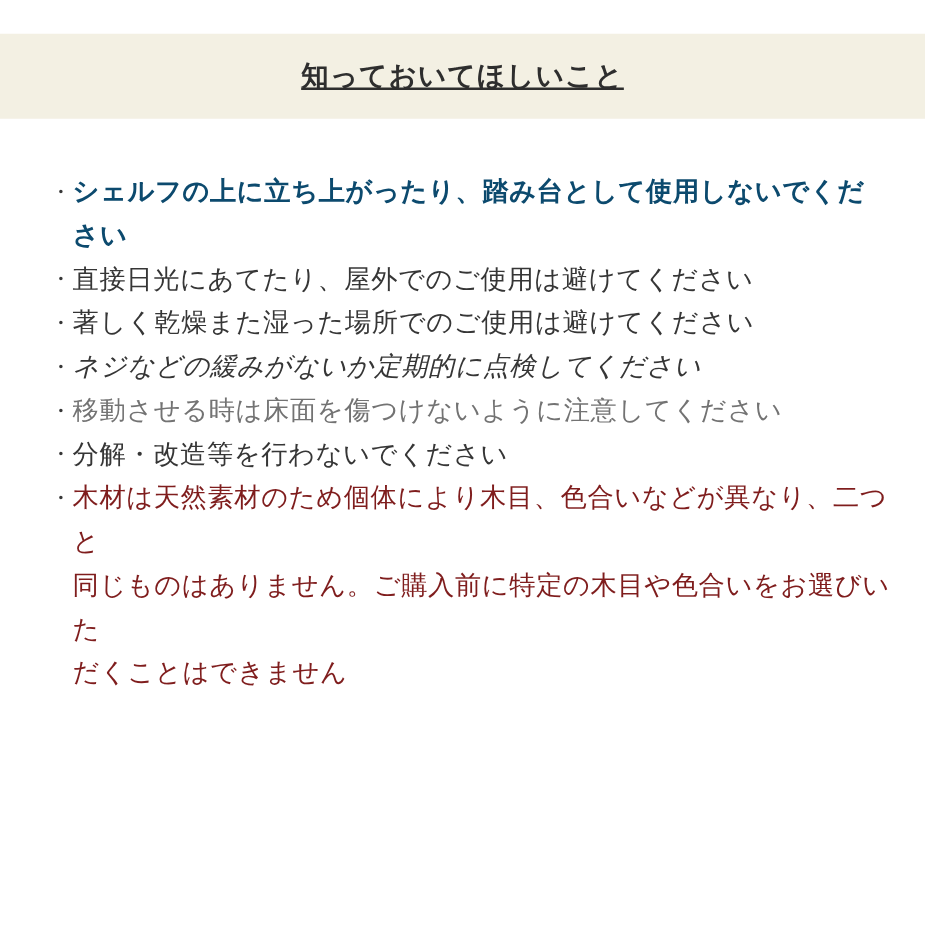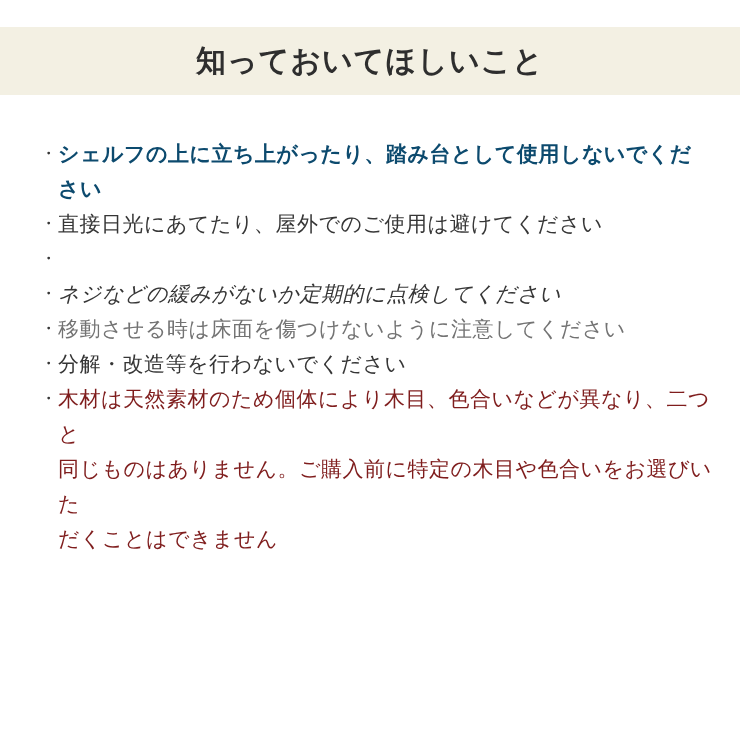--- a/index.html
+++ b/index.html
@@ -18,24 +18,25 @@
     margin-top: 27px;
     height: 68px;
     width: 100%;
     background: #f3f0e3;
     display: flex;
     align-items: center;
     justify-content: center;
   }
   .page-title {
     margin: 0;
-    font-size: 30px;
+    font-size: 22px;
     font-weight: 600;
     letter-spacing: 1px;
     color: #2e2e2e;
+    text-decoration: underline;
   }
   .notes-list {
     padding: 41px 28px 0 40px;
   }
   .note-row {
     display: flex;
     align-items: flex-start;
     font-size: 21px;
     line-height: 35px;
     color: #363636;
@@ -63,20 +64,21 @@
     <div class="note-row">
       <span class="bullet">・</span>
       <span class="note-text" style="color: #0c4a6e; font-weight: bold;">シェルフの上に立ち上がったり、踏み台として使用しないでください</span>
     </div>
     <div class="note-row">
       <span class="bullet">・</span>
       <span class="note-text" style="color: rgb(54, 54, 54);">直接日光にあてたり、屋外でのご使用は避けてください</span>
     </div>
     <div class="note-row">
       <span class="bullet">・</span>
+      <span class="note-text" style="color: rgb(54, 54, 54);">著しく乾燥また湿った場所でのご使用は避けてください</span>
     </div>
     <div class="note-row">
       <span class="bullet">・</span>
       <span class="note-text" style="color: rgb(54, 54, 54); font-style: italic;">ネジなどの緩みがないか定期的に点検してください</span>
     </div>
     <div class="note-row">
       <span class="bullet">・</span>
       <span class="note-text" style="color: #737373;">移動させる時は床面を傷つけないように注意してください</span>
     </div>
     <div class="note-row">

